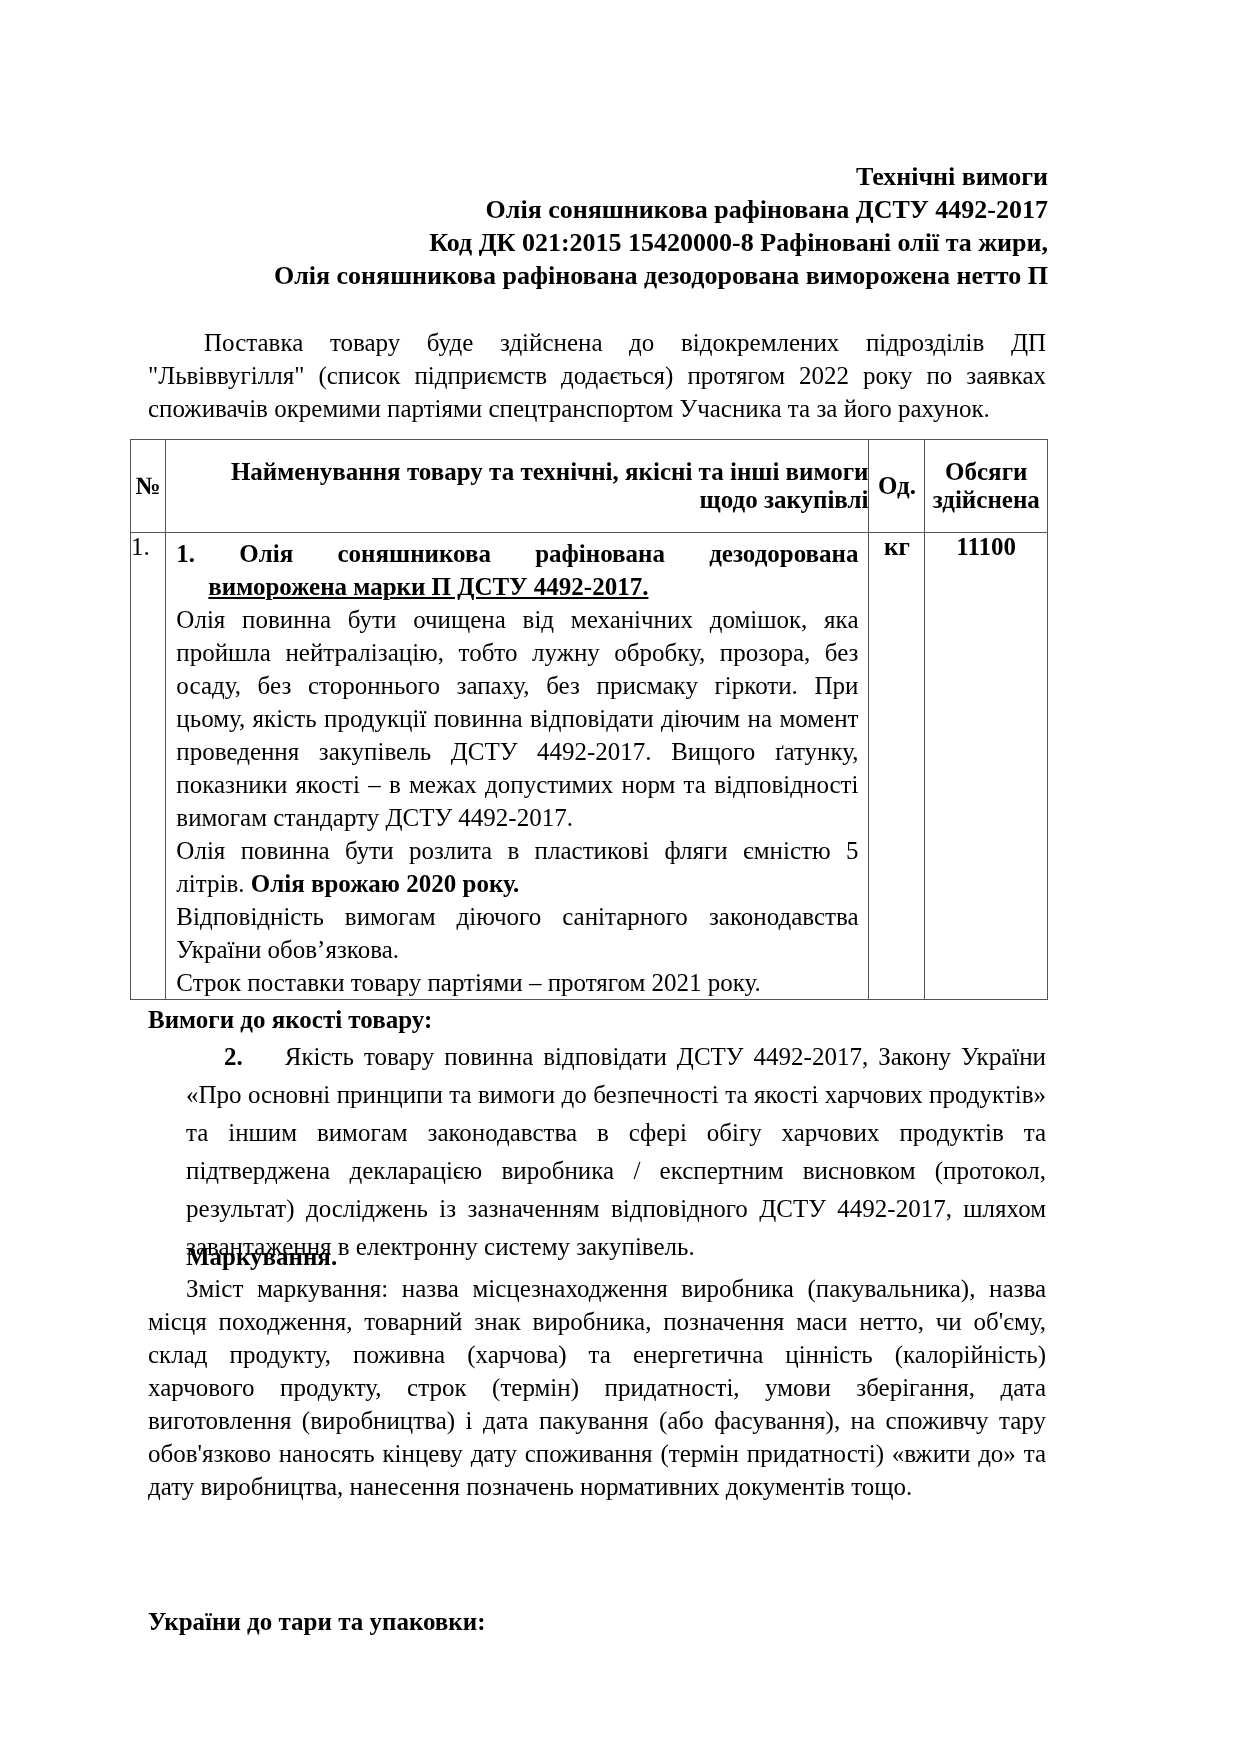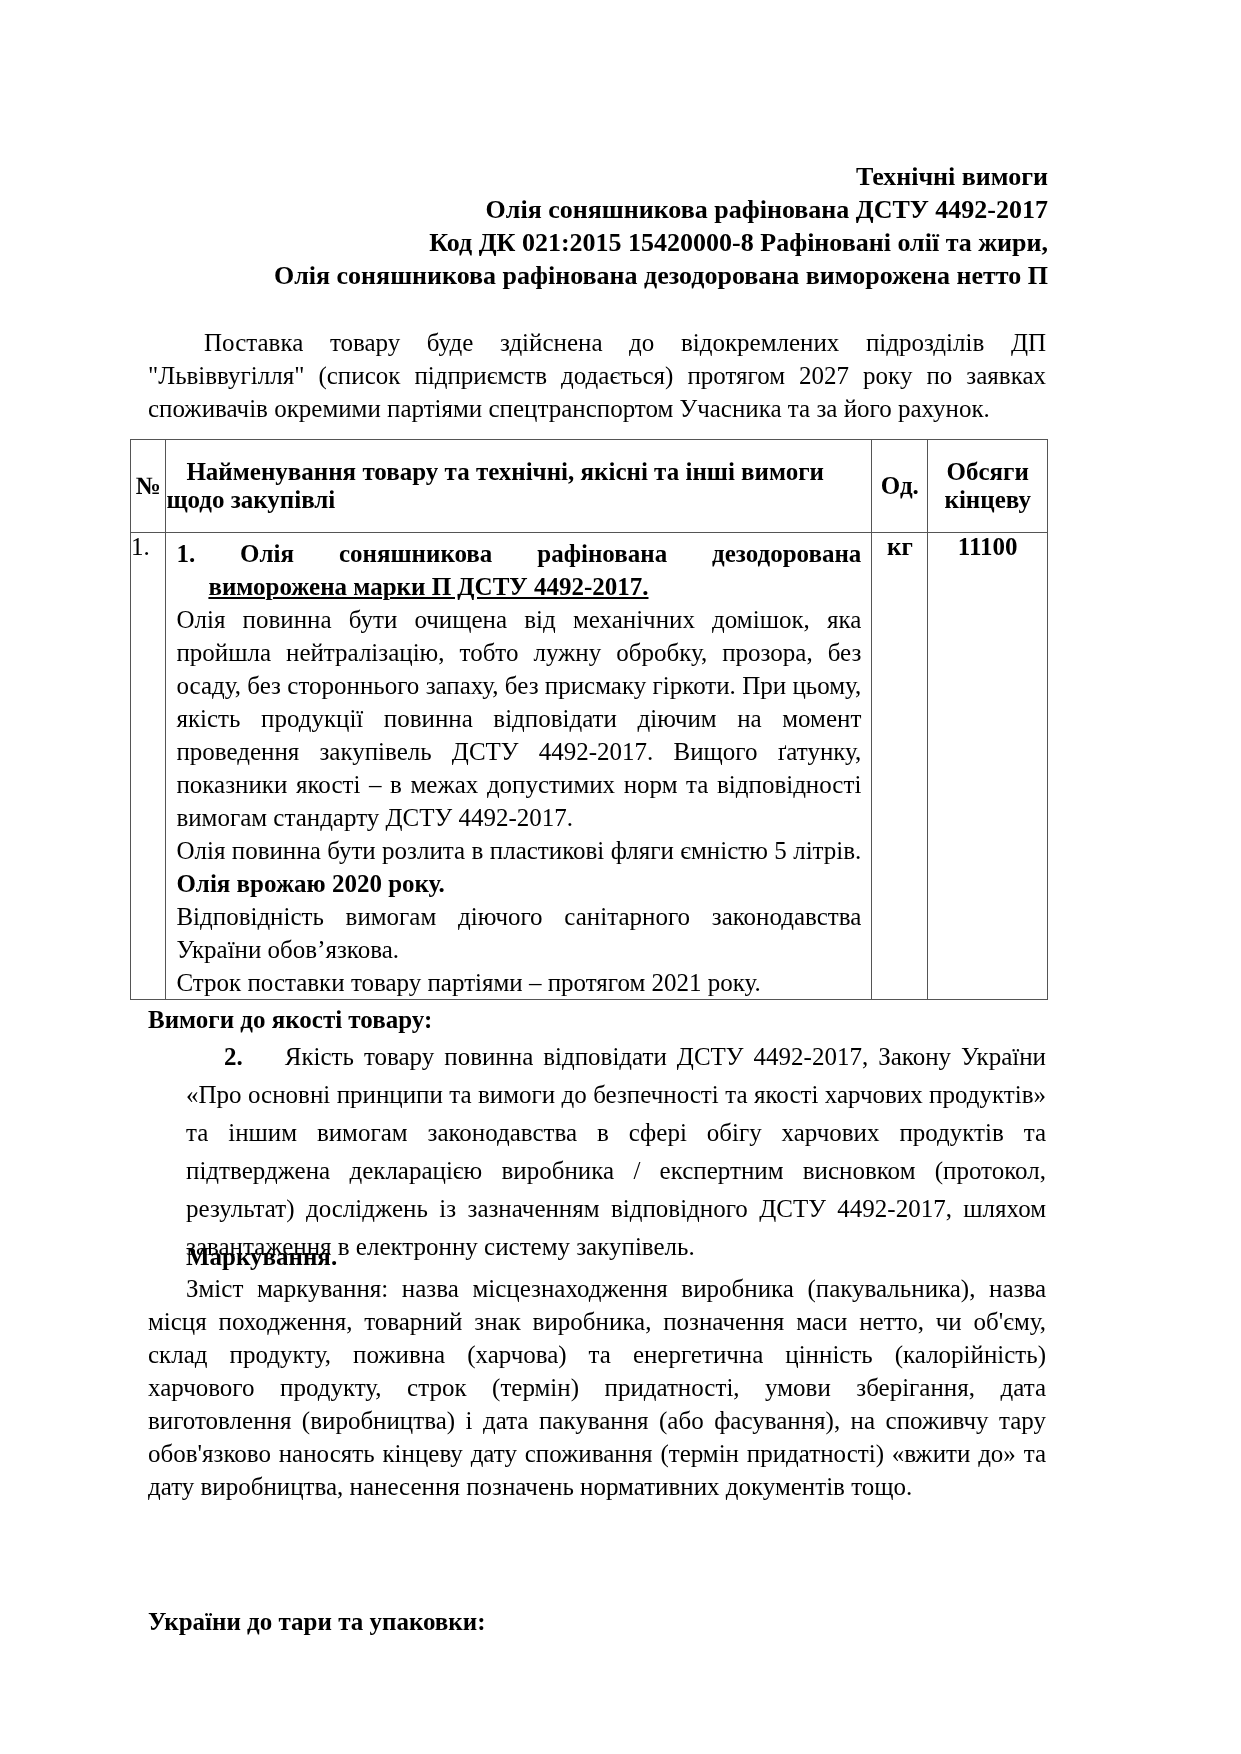--- a/index.html
+++ b/index.html
@@ -13,21 +13,21 @@
            text-align: justify; }
   .intro p { margin: 0; text-indent: 56px; text-align-last: left; }
   table.req { position: absolute; left: 130px; top: 439px; width: 918px; border-collapse: collapse;
               font-size: 25px; }
   table.req td, table.req th { border: 1.5px solid #555; vertical-align: top; padding: 0; }
   table.req th { font-weight: bold; height: 92px; vertical-align: middle; line-height: 28px; }
   .c-num { width: 36px; text-align: center; }
   .c-name { width: 792px; }
   .c-unit { width: 58px; text-align: center; }
   .c-qty  { width: 124px; text-align: center; }
-  th.c-name { text-align: left; }
+  th.c-name { text-align: right; }
   th .h1 { display:block; padding-left: 20px; }
   th .h2 { display:block; padding-left: 0px; }
   td.c-num { padding-top: 4px; text-align: left; padding-left: 4px; }
   .item-body { padding: 4px 10px 0 10px; line-height: 33px; text-align: justify; }
   .item-title { font-weight: bold; }
   .item-title .l1 { display: block; text-align: justify; text-align-last: justify; }
   .item-title .l2 { display: block; padding-left: 32px; text-decoration: underline; }
   .item-body p { margin: 0; }
   td.c-unit, td.c-qty { vertical-align: middle; font-weight: bold; }
   td.c-unit { padding-bottom: 22px; }
@@ -50,35 +50,35 @@
 <div class="page">
 
   <div class="title-block">
     <div>Технічні вимоги</div>
     <div>Олія соняшникова рафінована ДСТУ 4492-2017</div>
     <div>Код ДК 021:2015 15420000-8 Рафіновані олії та жири,</div>
     <div>Олія соняшникова рафінована дезодорована виморожена нетто П</div>
   </div>
 
   <div class="intro">
-    <p>Поставка товару буде здійснена до відокремлених підрозділів ДП "Львіввугілля"  (список підприємств додається) протягом 2027 року по заявках споживачів окремими партіями спецтранспортом Учасника та за його рахунок.</p>
+    <p>Поставка товару буде здійснена до відокремлених підрозділів ДП "Львіввугілля"  (список підприємств додається) протягом 2022 року по заявках споживачів окремими партіями спецтранспортом Учасника та за його рахунок.</p>
   </div>
 
   <table class="req">
     <tbody>
         <tr>
       <th class="c-num">№</th>
       <th class="c-name">
         <span class="h1">Найменування товару та технічні, якісні та інші вимоги</span>
         <span class="h2">щодо закупівлі</span>
       </th>
       <th class="c-unit">Од.</th>
       <th class="c-qty">
         <span style="display:block">Обсяги</span>
-        <span style="display:block">кінцеву</span>
+        <span style="display:block">здійснена</span>
       </th>
     </tr>
     <tr>
       <td class="c-num">1.</td>
       <td class="c-name">
         <div class="item-body">
           <div class="item-title">
             <span class="l1">1. Олія соняшникова рафінована дезодорована</span>
             <span class="l2">виморожена марки П    ДСТУ 4492-2017.</span>
           </div>

